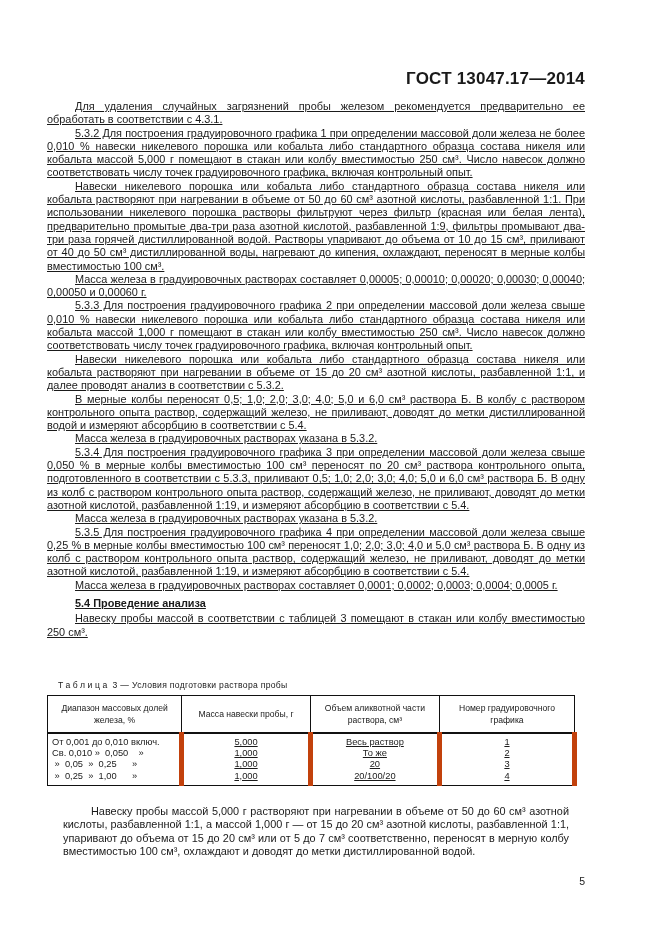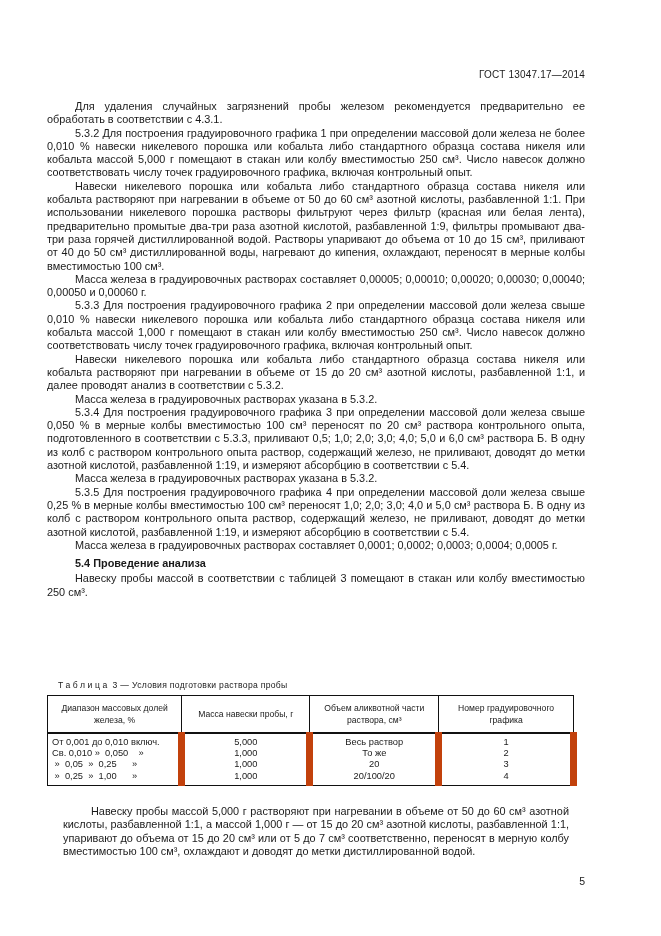--- a/index.html
+++ b/index.html
@@ -1,49 +1,50 @@
 <!DOCTYPE html>
 <html><head>
 <meta charset="utf-8">
 <style>
   html, body { margin: 0; padding: 0; background: #ffffff; }
   body { width: 661px; height: 936px; position: relative; overflow: hidden;
          font-family: "Liberation Sans", sans-serif; color: #1a1a1a; }
   .page { position: absolute; left: 47px; top: 0; width: 538px; }
-  .header { position: absolute; right: 0; top: 69px; font-weight: normal; font-size: 10px; letter-spacing: 0.2px; }
+  .header { position: absolute; right: 0; top: 69px; font-weight: bold; font-size: 17px; letter-spacing: 0.2px; }
   .body-text { position: absolute; left: 0; top: 100px; width: 538px; font-size: 10.9px; line-height: 13.3px; }
-  .body-text p { margin: 0; text-align: justify; text-indent: 28px; }
+  .body-text p { margin: 0; text-align: justify; text-indent: 28px; text-decoration: underline; }
   .section-title { font-weight: bold; text-indent: 28px; margin: 5px 0 2px 0 !important; }
   .caption { position: absolute; left: 0; top: 680px; font-size: 8.6px; letter-spacing: 0.3px; }
   .caption .spaced { letter-spacing: 2.6px; margin-left: 11px; }
   table { position: absolute; left: 0; top: 695px; width: 530px; border-collapse: collapse;
           font-size: 8.6px; }
   th { font-weight: normal; border: 1px solid #111; border-bottom: 2px solid #111;
        height: 36px; padding: 0 4px; text-align: center; line-height: 12.5px; vertical-align: middle; }
-  td { border-left: 1px solid #111; border-right: 7px solid #c2410c; border-bottom: 1px solid #111;
+  td { border-left: 1px solid #111; border-right: 5px solid #c2410c; border-bottom: 1px solid #111;
        padding: 3px 4px 3px 4px; vertical-align: top; line-height: 11.2px; font-size: 9.3px; }
-  td.c { text-align: center; }
+  td.c { text-align: center; text-decoration: underline; }
   td.l { text-align: left; white-space: pre; }
   .after { position: absolute; left: 0; top: 789px; width: 538px; font-size: 10.9px; line-height: 13.3px; }
   .after p { margin: 16px; text-align: justify; text-indent: 28px; }
   .page-num { position: absolute; right: 0; top: 875px; font-size: 10.5px; }
 </style>
 </head>
 <body>
 
 <div class="page">
   <div class="header">ГОСТ  13047.17—2014</div>
 
   <div class="body-text">
     <p>Для удаления случайных загрязнений пробы железом рекомендуется предварительно ее обработать в соответствии с 4.3.1.</p>
     <p>5.3.2 Для построения градуировочного графика 1 при определении массовой доли железа не более 0,010 % навески никелевого порошка или кобальта либо стандартного образца состава никеля или кобальта массой 5,000 г помещают в стакан или колбу вместимостью 250 см³. Число навесок должно соответствовать числу точек градуировочного графика, включая контрольный опыт.</p>
     <p>Навески никелевого порошка или кобальта либо стандартного образца состава никеля или кобальта растворяют при нагревании в объеме от 50 до 60 см³ азотной кислоты, разбавленной 1:1. При использовании никелевого порошка растворы фильтруют через фильтр (красная или белая лента), предварительно промытые два-три раза азотной кислотой, разбавленной 1:9, фильтры промывают два-три раза горячей дистиллированной водой. Растворы упаривают до объема от 10 до 15 см³, приливают от 40 до 50 см³ дистиллированной воды, нагревают до кипения, охлаждают, переносят в мерные колбы вместимостью 100 см³.</p>
     <p>Масса железа в градуировочных растворах составляет 0,00005; 0,00010; 0,00020; 0,00030; 0,00040; 0,00050 и 0,00060 г.</p>
     <p>5.3.3 Для построения градуировочного графика 2 при определении массовой доли железа свыше 0,010 % навески никелевого порошка или кобальта либо стандартного образца состава никеля или кобальта массой 1,000 г помещают в стакан или колбу вместимостью 250 см³. Число навесок должно соответствовать числу точек градуировочного графика, включая контрольный опыт.</p>
     <p>Навески никелевого порошка или кобальта либо стандартного образца состава никеля или кобальта растворяют при нагревании в объеме от 15 до 20 см³ азотной кислоты, разбавленной 1:1, и далее проводят анализ в соответствии с 5.3.2.</p>
+    <p>В мерные колбы переносят 0,5; 1,0; 2,0; 3,0; 4,0; 5,0 и 6,0 см³ раствора Б. В колбу с раствором контрольного опыта раствор, содержащий железо, не приливают, доводят до метки дистиллированной водой и измеряют абсорбцию в соответствии с 5.4.</p>
     <p>Масса железа в градуировочных растворах указана в 5.3.2.</p>
     <p>5.3.4 Для построения градуировочного графика 3 при определении массовой доли железа свыше 0,050 % в мерные колбы вместимостью 100 см³ переносят по 20 см³ раствора контрольного опыта, подготовленного в соответствии с 5.3.3, приливают 0,5; 1,0; 2,0; 3,0; 4,0; 5,0 и 6,0 см³ раствора Б. В одну из колб с раствором контрольного опыта раствор, содержащий железо, не приливают, доводят до метки азотной кислотой, разбавленной 1:19, и измеряют абсорбцию в соответствии с 5.4.</p>
     <p>Масса железа в градуировочных растворах указана в 5.3.2.</p>
     <p>5.3.5 Для построения градуировочного графика 4 при определении массовой доли железа свыше 0,25 % в мерные колбы вместимостью 100 см³ переносят 1,0; 2,0; 3,0; 4,0 и 5,0 см³ раствора Б. В одну из колб с раствором контрольного опыта раствор, содержащий железо, не приливают, доводят до метки азотной кислотой, разбавленной 1:19, и измеряют абсорбцию в соответствии с 5.4.</p>
     <p>Масса железа в градуировочных растворах составляет 0,0001; 0,0002; 0,0003; 0,0004; 0,0005 г.</p>
     <p class="section-title">5.4  Проведение анализа</p>
     <p>Навеску пробы массой в соответствии с таблицей 3 помещают в стакан или колбу вместимостью 250 см³.</p>
   </div>
 
   <div class="caption">

